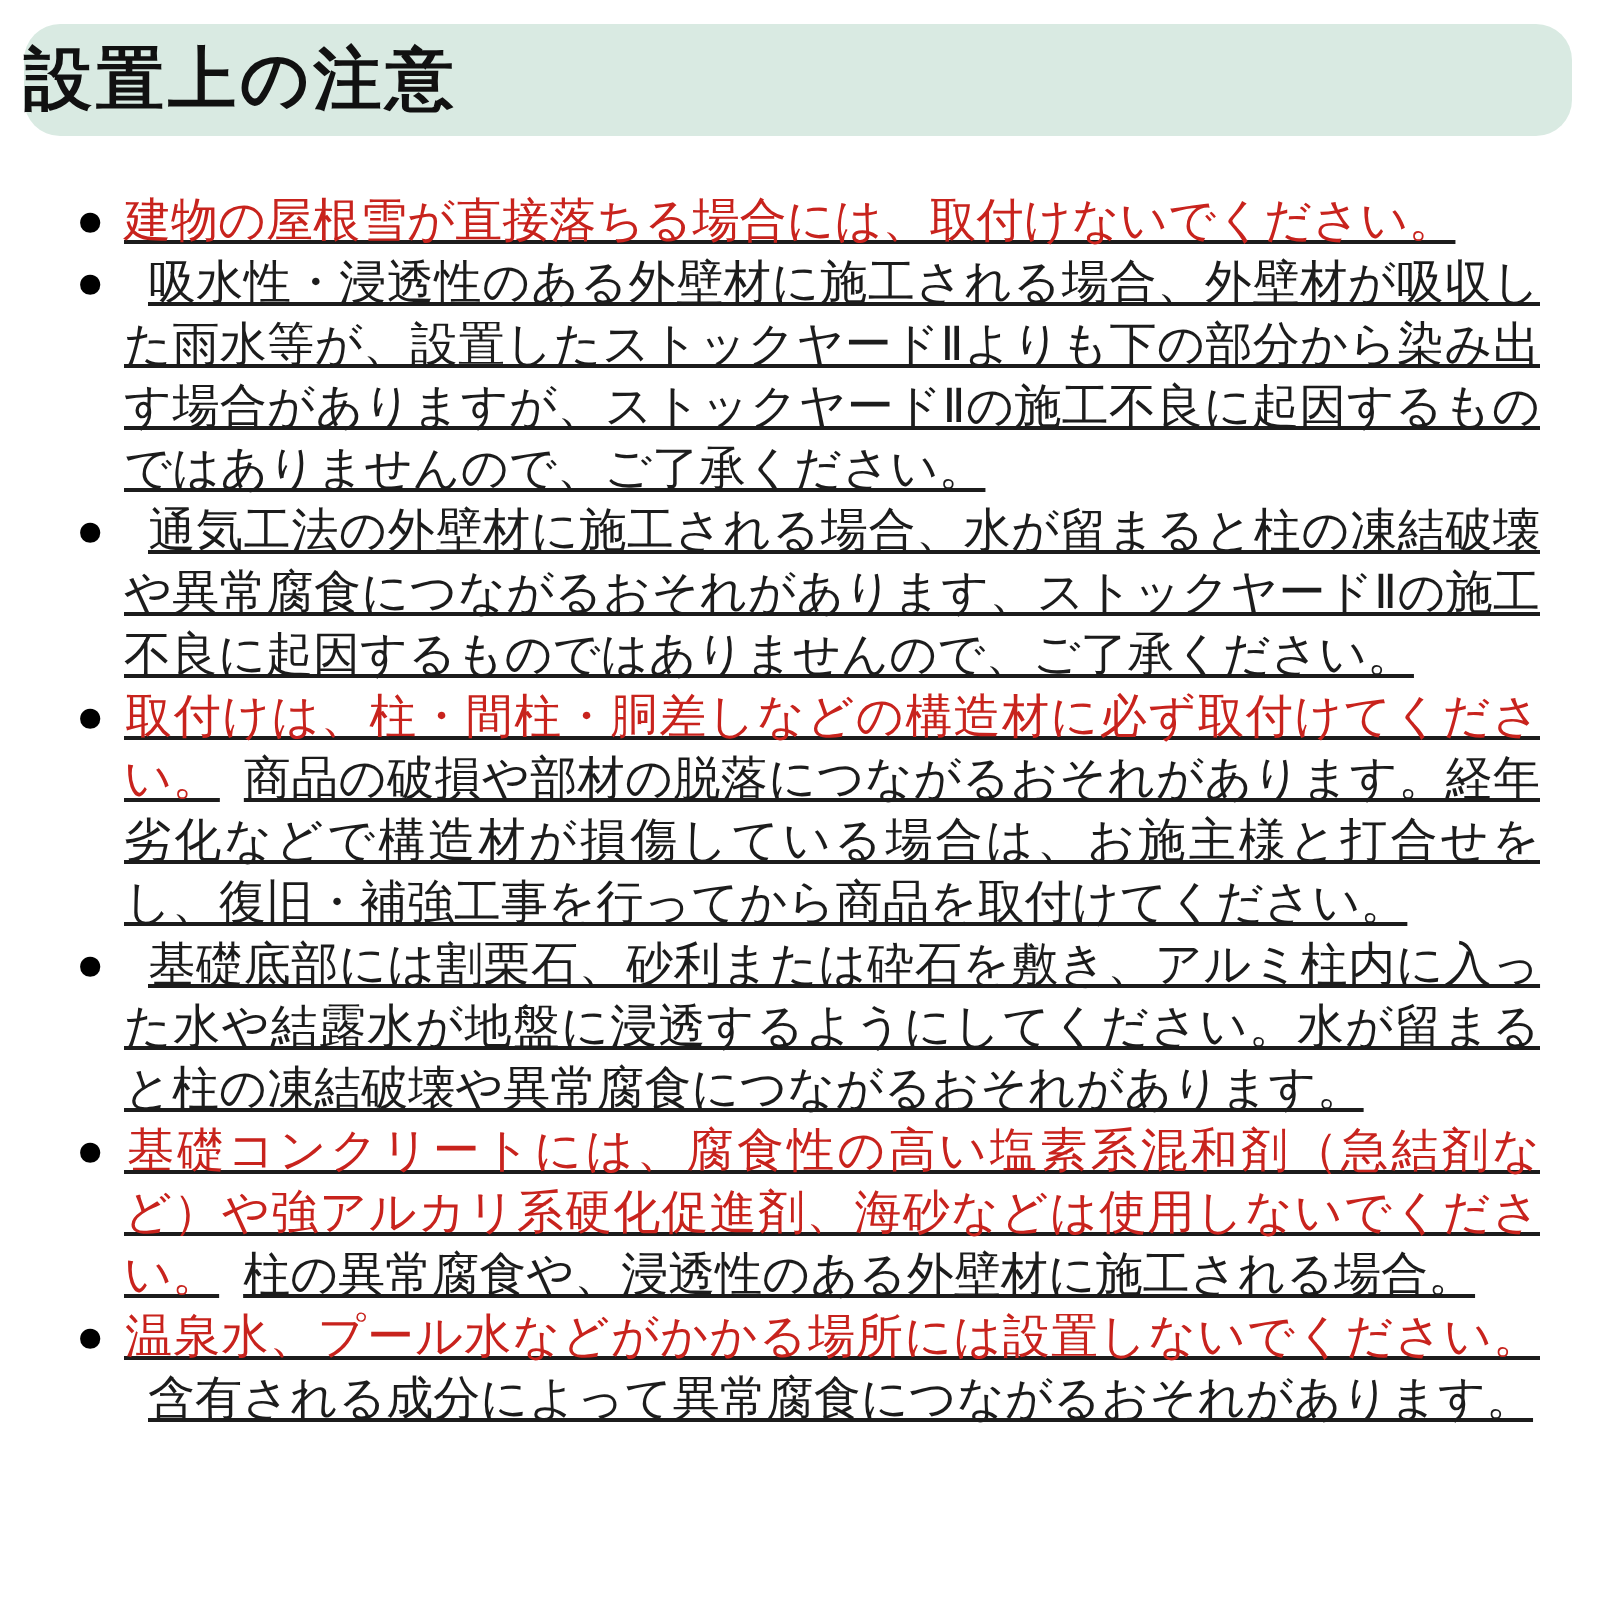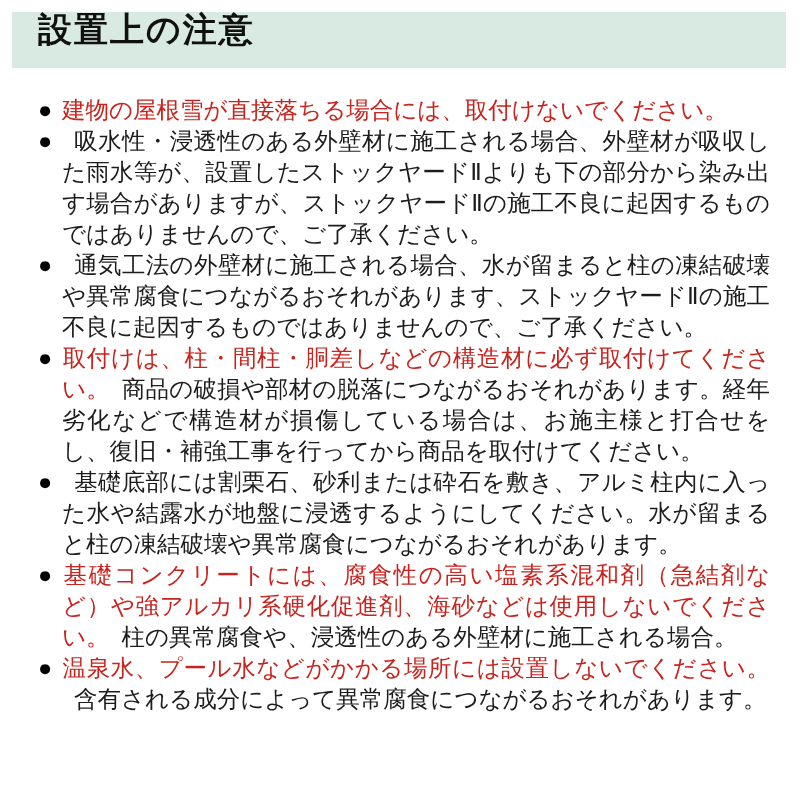--- a/index.html
+++ b/index.html
@@ -23,23 +23,23 @@
     height: 800px;
     background: #ffffff;
     overflow: hidden;
   }
   .header {
     margin: 12px 14px 0 12px;
     width: 774px;
     height: 56px;
     background: var(--header-bg);
     display: flex;
-    align-items: flex-start;
+    align-items: center;
     box-sizing: border-box;
-    padding-left: 26px;
+    border-radius: 18px;
   }
   .title {
     margin: 0;
     font-size: 34px;
     font-weight: bold;
     color: #111111;
     letter-spacing: 2px;
     line-height: 1;
   }
   .notice-list {
@@ -50,20 +50,21 @@
     font-size: 23.5px;
     line-height: 31px;
     color: var(--text-black);
     text-align: justify;
   }
   .notice-list li {
     margin: 0;
     padding-left: 24px;
     text-indent: -24px;
     word-break: break-all;
+    text-decoration: underline;
   }
   .bullet {
     display: inline-block;
     width: 24px;
     text-indent: 0;
     color: #000000;
   }
   .seg-red { color: var(--accent-red); }
   .seg-black { color: var(--text-black); margin-left: 12px; }
 </style>

